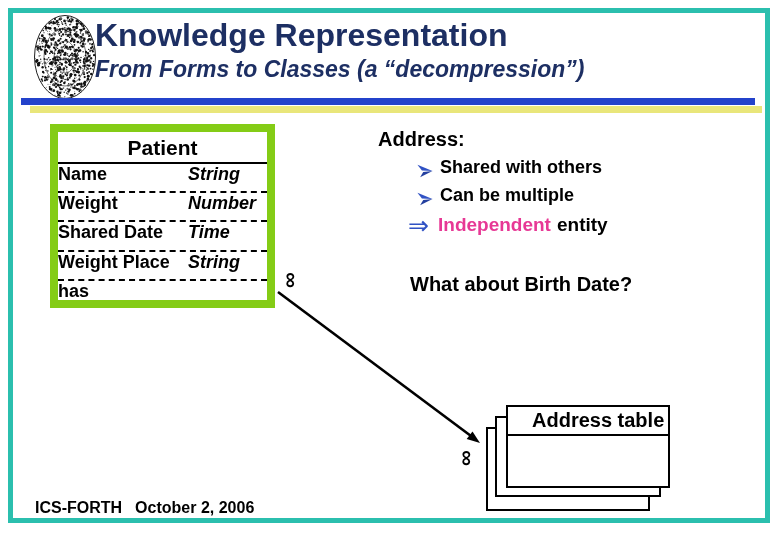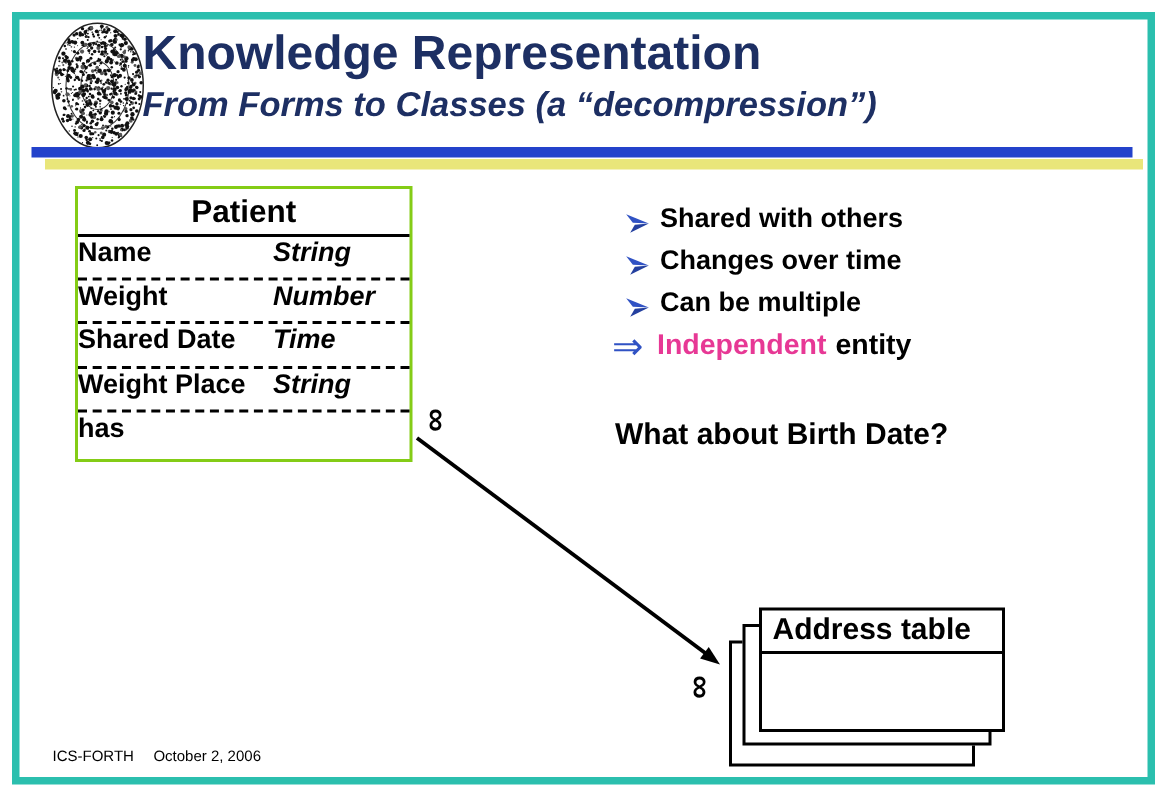--- a/index.html
+++ b/index.html
@@ -11,21 +11,21 @@
   body{font-family:"Liberation Sans",sans-serif;color:#000}
   .slide{position:relative;width:780px;height:540px;background:#fff;overflow:hidden}
   .frame{position:absolute;left:8px;top:8px;width:762px;height:515px;border:5px solid var(--teal);background:transparent}
   .logo{position:absolute;left:30px;top:12px;width:70px;height:90px}
   .header{position:absolute;left:95px;top:18px;width:660px;}
   .title{font-size:32px;font-weight:bold;color:var(--navy);line-height:34px}
   .subtitle{font-size:23px;font-weight:bold;font-style:italic;color:var(--navy);margin-top:4px}
   .rule-blue{position:absolute;left:21px;top:98px;width:734px;height:7px;background:var(--rule-blue)}
   .rule-yellow{position:absolute;left:30px;top:106px;width:732px;height:7px;background:var(--rule-yellow)}
 
-  .patient{position:absolute;left:50px;top:124px;width:225px;height:184px;border:2px solid #84cc16;background:#fff}
+  .patient{position:absolute;left:50px;top:124px;width:225px;height:184px;border:8px solid #84cc16;background:#fff}
   .patient-header{height:32px;border-bottom:2px solid #000;text-align:center;font-size:21px;font-weight:bold;line-height:31px}
   .prow{position:relative;display:flex;height:29.2px;border-bottom:2px dashed #000;font-size:18px;font-weight:bold}
   .prow:last-child{border-bottom:none}
   .pfield{width:130px}
   .ptype{font-style:italic}
 
   .infinity{position:absolute;font-size:22px;font-weight:bold;transform:rotate(90deg);line-height:22px}
   .inf1{left:283px;top:269px}
   .inf2{left:459px;top:447px}
 
@@ -40,23 +40,23 @@
   .crow{display:flex;align-items:center;height:22px;margin-top:8px}
   .implies{margin-left:30px;width:30px;font-size:25px;line-height:22px;color:var(--bullet-blue)}
   .chl{font-size:19px;font-weight:bold;color:var(--magenta)}
   .crest{font-size:19px;font-weight:bold;margin-left:6px}
   .question{margin-top:37px;padding-left:32px;font-size:20px;font-weight:bold}
 
   .stack-box{position:absolute;border:2px solid #000;background:#fff}
   .stack-back{left:486px;top:427px;width:164px;height:84px}
   .stack-mid{left:495px;top:416px;width:166px;height:81px}
   .stack-front{left:506px;top:405px;width:164px;height:83px}
-  .stack-title{height:29px;border-bottom:2px solid #000;font-size:20px;font-weight:bold;line-height:27px;padding-left:7px}
-
-  .footer{position:absolute;left:35px;top:499px;display:flex;gap:13px;font-size:10px;font-weight:normal}
+  .stack-title{height:29px;border-bottom:2px solid #000;font-size:20px;font-weight:bold;line-height:27px;padding-left:24px}
+
+  .footer{position:absolute;left:35px;top:499px;display:flex;gap:13px;font-size:16px;font-weight:bold}
 </style>
 </head>
 <body>
 
 <div class="slide">
   <div class="frame"></div>
 
   <svg class="logo" id="logo-svg" viewBox="0 0 70 90">
     <ellipse cx="35" cy="45" rx="30.5" ry="41.5" fill="none" stroke="#222" stroke-width="1"></ellipse>
     <ellipse cx="35" cy="45" rx="21" ry="29" fill="none" stroke="#333" stroke-width="0.7"></ellipse>
@@ -817,33 +817,27 @@
   </div>
 
   <div class="infinity inf1">∞</div>
 
   <svg class="connector">
     <line x1="278" y1="292" x2="471" y2="436" stroke="#000" stroke-width="2.6"></line>
     <polygon points="480,443 466.7,439.0 472.5,431.4" fill="#000"></polygon>
   </svg>
 
   <div class="notes">
+    <div class="notes-heading">Address:</div>
     <div class="brow">
       <svg class="bullet-icon" viewBox="0 0 18 15">
         <polygon points="0.5,0.5 17.5,7.5 5.5,7" fill="#3052C4"></polygon>
         <polygon points="3.5,14.5 17.5,7.5 7,8.5" fill="#24409F"></polygon>
       </svg>
       <span class="btext">Shared with others</span>
-    </div>
-    <div class="brow">
-      <svg class="bullet-icon" viewBox="0 0 18 15">
-        <polygon points="0.5,0.5 17.5,7.5 5.5,7" fill="#3052C4"></polygon>
-        <polygon points="3.5,14.5 17.5,7.5 7,8.5" fill="#24409F"></polygon>
-      </svg>
-      <span class="btext">Changes over time</span>
     </div>
     <div class="brow">
       <svg class="bullet-icon" viewBox="0 0 18 15">
         <polygon points="0.5,0.5 17.5,7.5 5.5,7" fill="#3052C4"></polygon>
         <polygon points="3.5,14.5 17.5,7.5 7,8.5" fill="#24409F"></polygon>
       </svg>
       <span class="btext">Can be multiple</span>
     </div>
     <div class="crow">
       <span class="implies">⇒</span>

